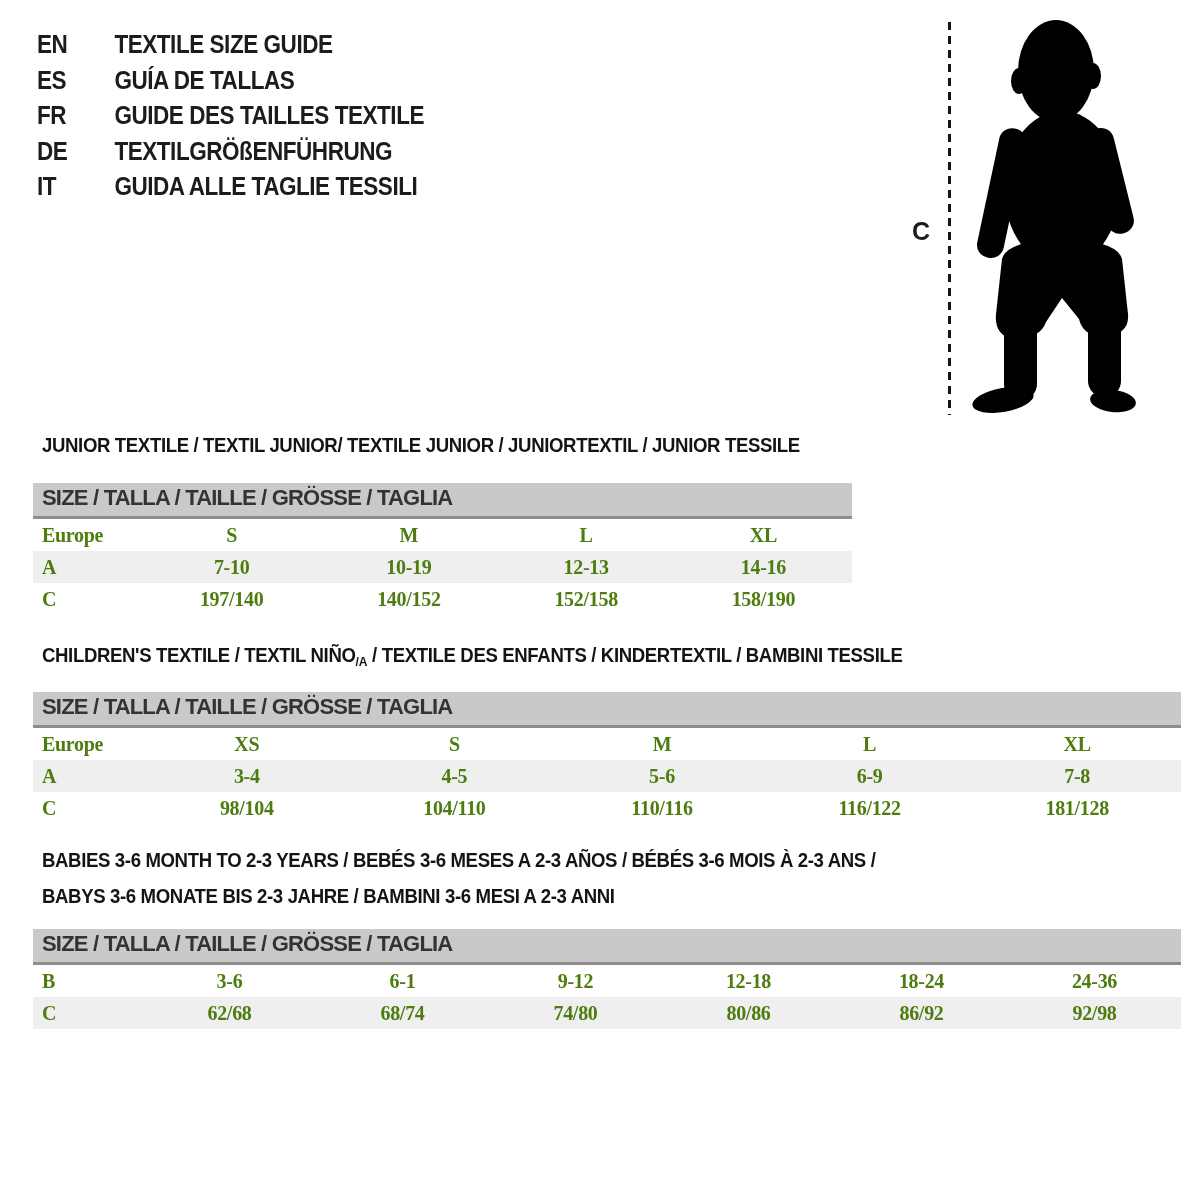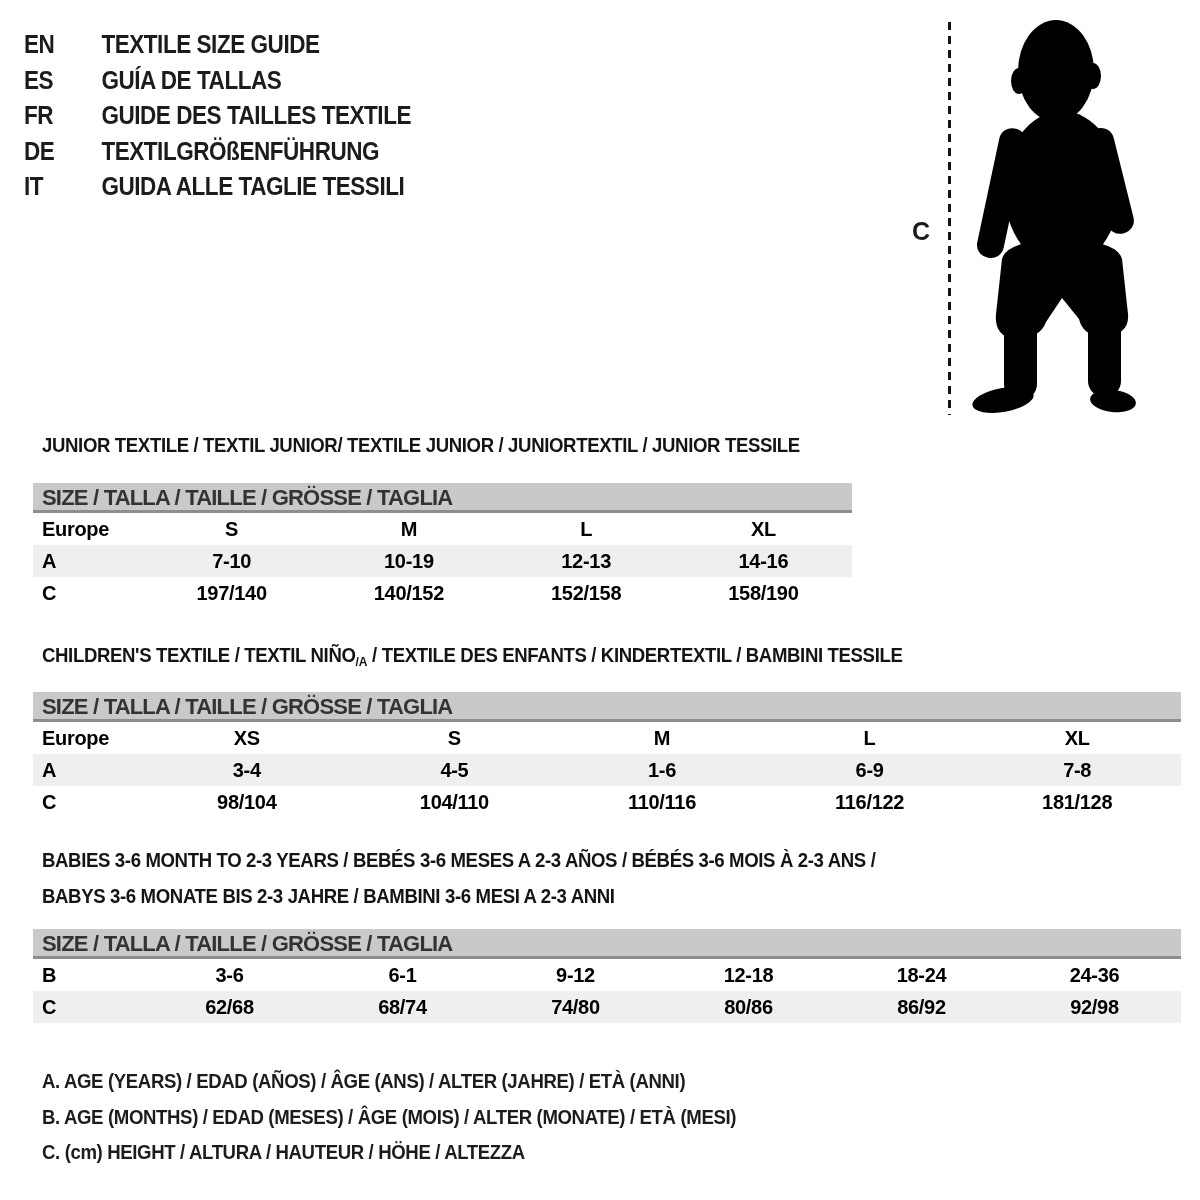--- a/index.html
+++ b/index.html
@@ -2,43 +2,43 @@
 <html><head>
 <meta charset="utf-8">
 <style>
   * { margin:0; padding:0; box-sizing:border-box; }
   html,body { background:#ffffff; }
   .page {
     position:relative; width:1200px; height:1200px; background:#ffffff;
     font-family:"Liberation Sans", sans-serif; color:#1c1c1c; overflow:hidden;
   }
   
-  .lang-block { position:absolute; left:24px; top:27px; }
+  .lang-block { position:absolute; left:37px; top:27px; }
   .lang-row { display:flex; height:35.5px; align-items:center;
               font-size:25px; font-weight:bold; letter-spacing:-0.5px;
               transform:scaleX(0.9); transform-origin:0 50%; white-space:nowrap; }
   .lang-code { width:86px; flex:0 0 86px; }
   
   .measure-line { position:absolute; left:948px; top:22px; width:3px; height:393px;
     background:repeating-linear-gradient(to bottom, #141414 0 8px, transparent 8px 14px); }
   .measure-label { position:absolute; left:912px; top:217px; font-size:25px; font-weight:bold; }
   .silhouette { position:absolute; left:962px; top:14px; width:180px; height:402px; }
   
   .section-title { position:absolute; font-size:20px; font-weight:bold;
     letter-spacing:-0.4px; white-space:nowrap; transform:scaleX(0.93);
     transform-origin:0 50%; color:#141414; }
   .section-title .subscript { font-size:13px; vertical-align:-4px; letter-spacing:-0.2px; }
   .two-line { line-height:35.5px; }
   
   .tbl { position:absolute; }
-  .tbl-header { height:30px; background:#c9c9c9; border-bottom:3px solid #8d8d8d;
+  .tbl-header { height:36px; background:#c9c9c9; border-bottom:3px solid #8d8d8d;
     font-size:22px; font-weight:bold; line-height:29px; padding-left:9px;
     color:#333333; letter-spacing:-0.8px; white-space:nowrap; }
   .tbl-row { display:flex; height:32px; align-items:center;
-    font-size:20px; font-weight:bold; letter-spacing:-0.3px; color:#000000; }
+    font-size:20px; font-weight:bold; letter-spacing:-0.3px; color:#4d7c0f;font-family:Liberation Serif, serif; }
   .tbl-row.alt { background:#efefef; }
   .cell { flex:1 1 0; text-align:center; }
   .cell.label { flex:0 0 110px; text-align:left; padding-left:9px; }
   
   .footnotes { position:absolute; left:42px; top:1064px; }
   .footnote { height:35.5px; display:flex; align-items:center;
     font-size:20px; font-weight:bold; letter-spacing:-0.4px;
     transform:scaleX(0.93); transform-origin:0 50%; white-space:nowrap; }
 </style>
 </head>
@@ -125,21 +125,21 @@
       <div class="cell">XS</div>
       <div class="cell">S</div>
       <div class="cell">M</div>
       <div class="cell">L</div>
       <div class="cell">XL</div>
     </div>
     <div class="tbl-row alt">
       <div class="cell label">A</div>
       <div class="cell">3-4</div>
       <div class="cell">4-5</div>
-      <div class="cell">1-6</div>
+      <div class="cell">5-6</div>
       <div class="cell">6-9</div>
       <div class="cell">7-8</div>
     </div>
     <div class="tbl-row">
       <div class="cell label">C</div>
       <div class="cell">98/104</div>
       <div class="cell">104/110</div>
       <div class="cell">110/116</div>
       <div class="cell">116/122</div>
       <div class="cell">181/128</div>
@@ -165,19 +165,14 @@
       <div class="cell label">C</div>
       <div class="cell">62/68</div>
       <div class="cell">68/74</div>
       <div class="cell">74/80</div>
       <div class="cell">80/86</div>
       <div class="cell">86/92</div>
       <div class="cell">92/98</div>
     </div>
   </div>
 
-  <div class="footnotes">
-    <div class="footnote">A. AGE (YEARS) / EDAD (AÑOS) / ÂGE (ANS) / ALTER (JAHRE) / ETÀ (ANNI)</div>
-    <div class="footnote">B. AGE (MONTHS) / EDAD (MESES) / ÂGE (MOIS) / ALTER (MONATE) / ETÀ (MESI)</div>
-    <div class="footnote">C. (cm) HEIGHT / ALTURA / HAUTEUR / HÖHE / ALTEZZA</div>
-  </div>
 
 </div>
 
 </body></html>

